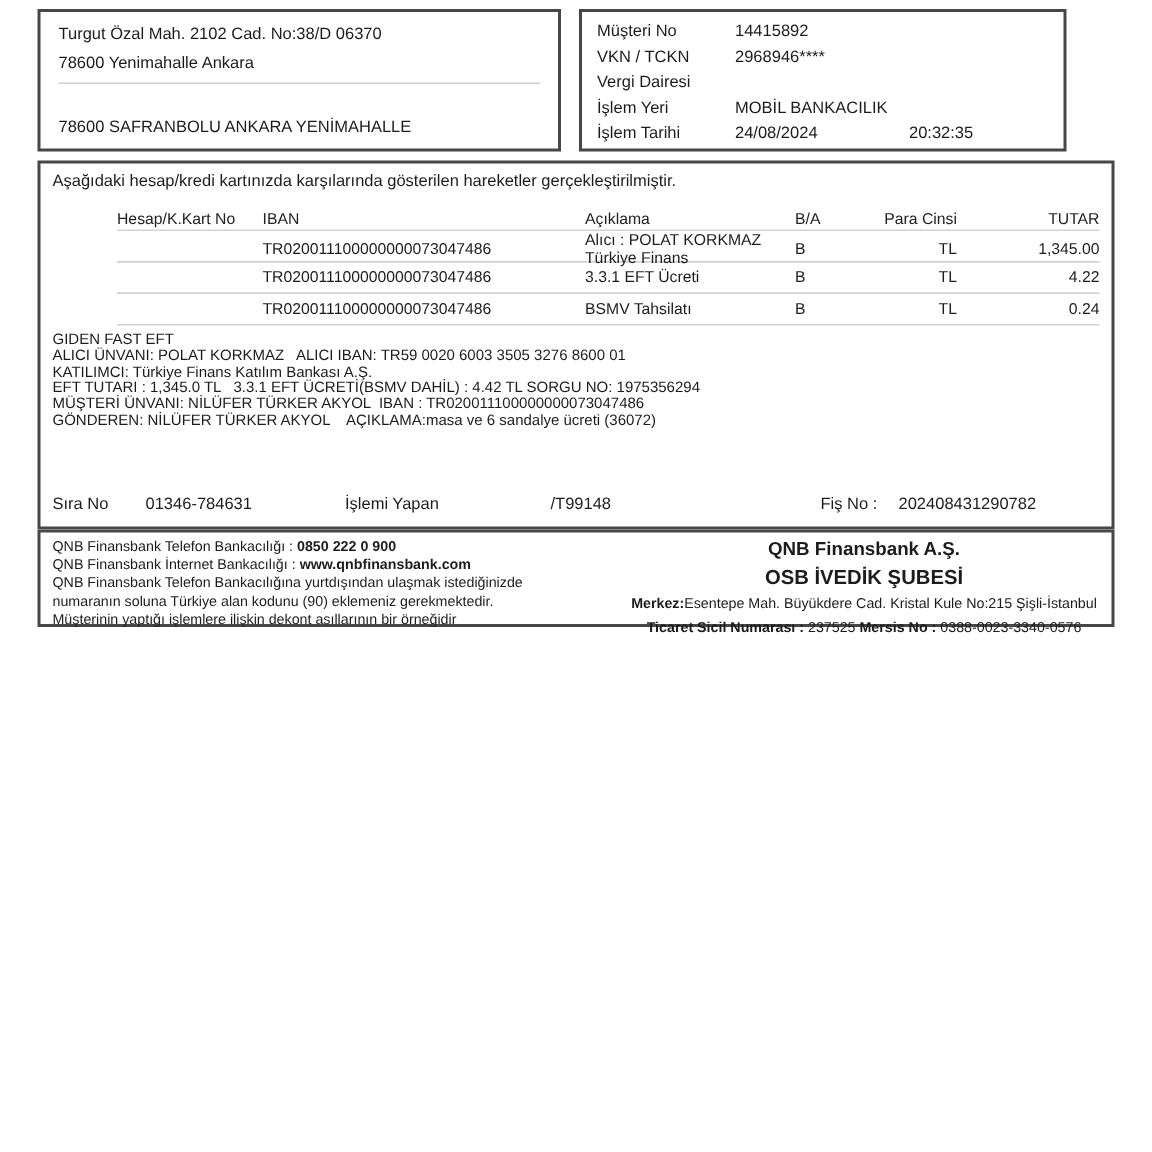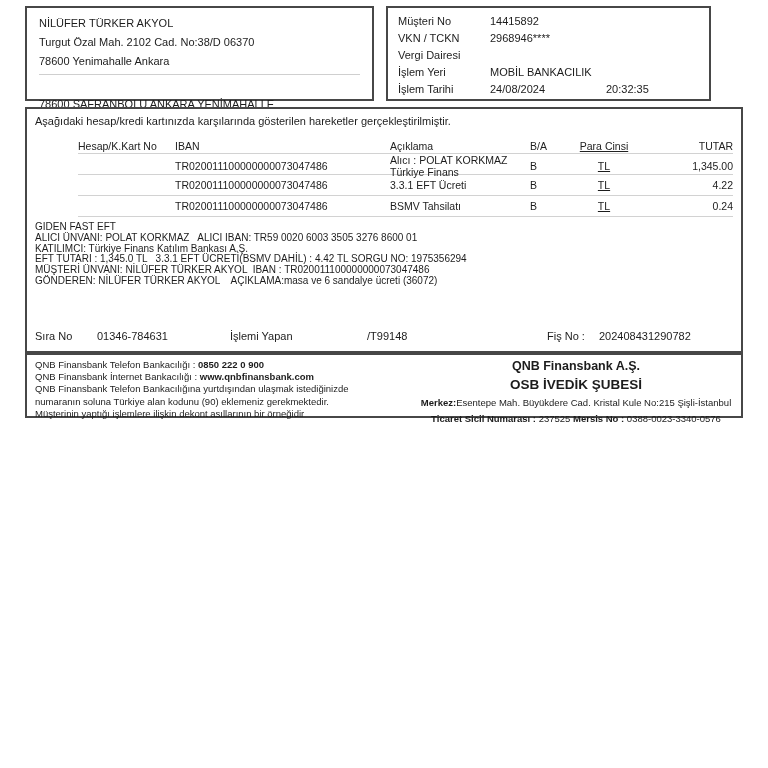--- a/index.html
+++ b/index.html
@@ -41,21 +41,21 @@
   }
   .tx-header { height:17px; color:#222; }
   .tx-row {
     height:22px;
     border-top:1px solid #d2d2d2;
     border-bottom:1px solid #d2d2d2;
     margin-top:-1px;
   }
   .tx-rows { margin-left:-8px; margin-right:-8px; padding:0 8px; }
   .col-ba { text-align:left; padding-left:12px; }
-  .col-cur { text-align:center; padding-left:12px;text-decoration:underline; }
+  .col-cur { text-align:right; padding-left:12px; }
   .col-amt { text-align:right; }
   .details-block { margin-top:5px; font-size:10px; line-height:10.8px; }
   .details-block div { white-space:pre; }
 
   .sira-row { position:absolute; left:0; bottom:8px; width:100%; height:14px; font-size:11px; }
   .sira-row span { position:absolute; white-space:nowrap; line-height:14px; }
   .pos-sira-label { left:8px; }
   .pos-sira-value { left:70px; }
   .pos-iy-label   { left:203px; }
   .pos-iy-v1      { left:295px;margin-top:48px; }
@@ -70,21 +70,20 @@
   .footer-right { flex:0 0 330px; text-align:center; padding-top:4px; }
   .bank-name { font-size:12.5px; font-weight:bold; line-height:14px; }
   .branch-name { font-size:13.5px; font-weight:bold; line-height:16px; margin-top:4px; }
   .footer-address { font-size:9.5px; line-height:12px; margin-top:4px; white-space:nowrap; }
   .footer-address .b { font-weight:bold; }
 </style>
 </head>
 <body>
 
 <div class="box" id="sender-box">
-  <div class="sender-line">NİLÜFER TÜRKER AKYOL</div>
   <div class="sender-line">Turgut Özal Mah. 2102 Cad. No:38/D 06370</div>
   <div class="sender-line">78600 Yenimahalle Ankara</div>
   <div class="sender-divider"></div>
   <div class="sender-branch">78600 SAFRANBOLU ANKARA YENİMAHALLE</div>
 </div>
 
 <div class="box" id="info-box">
   <div class="info-row">
     <span class="info-label">Müşteri No</span>
     <span class="info-value">14415892</span>

